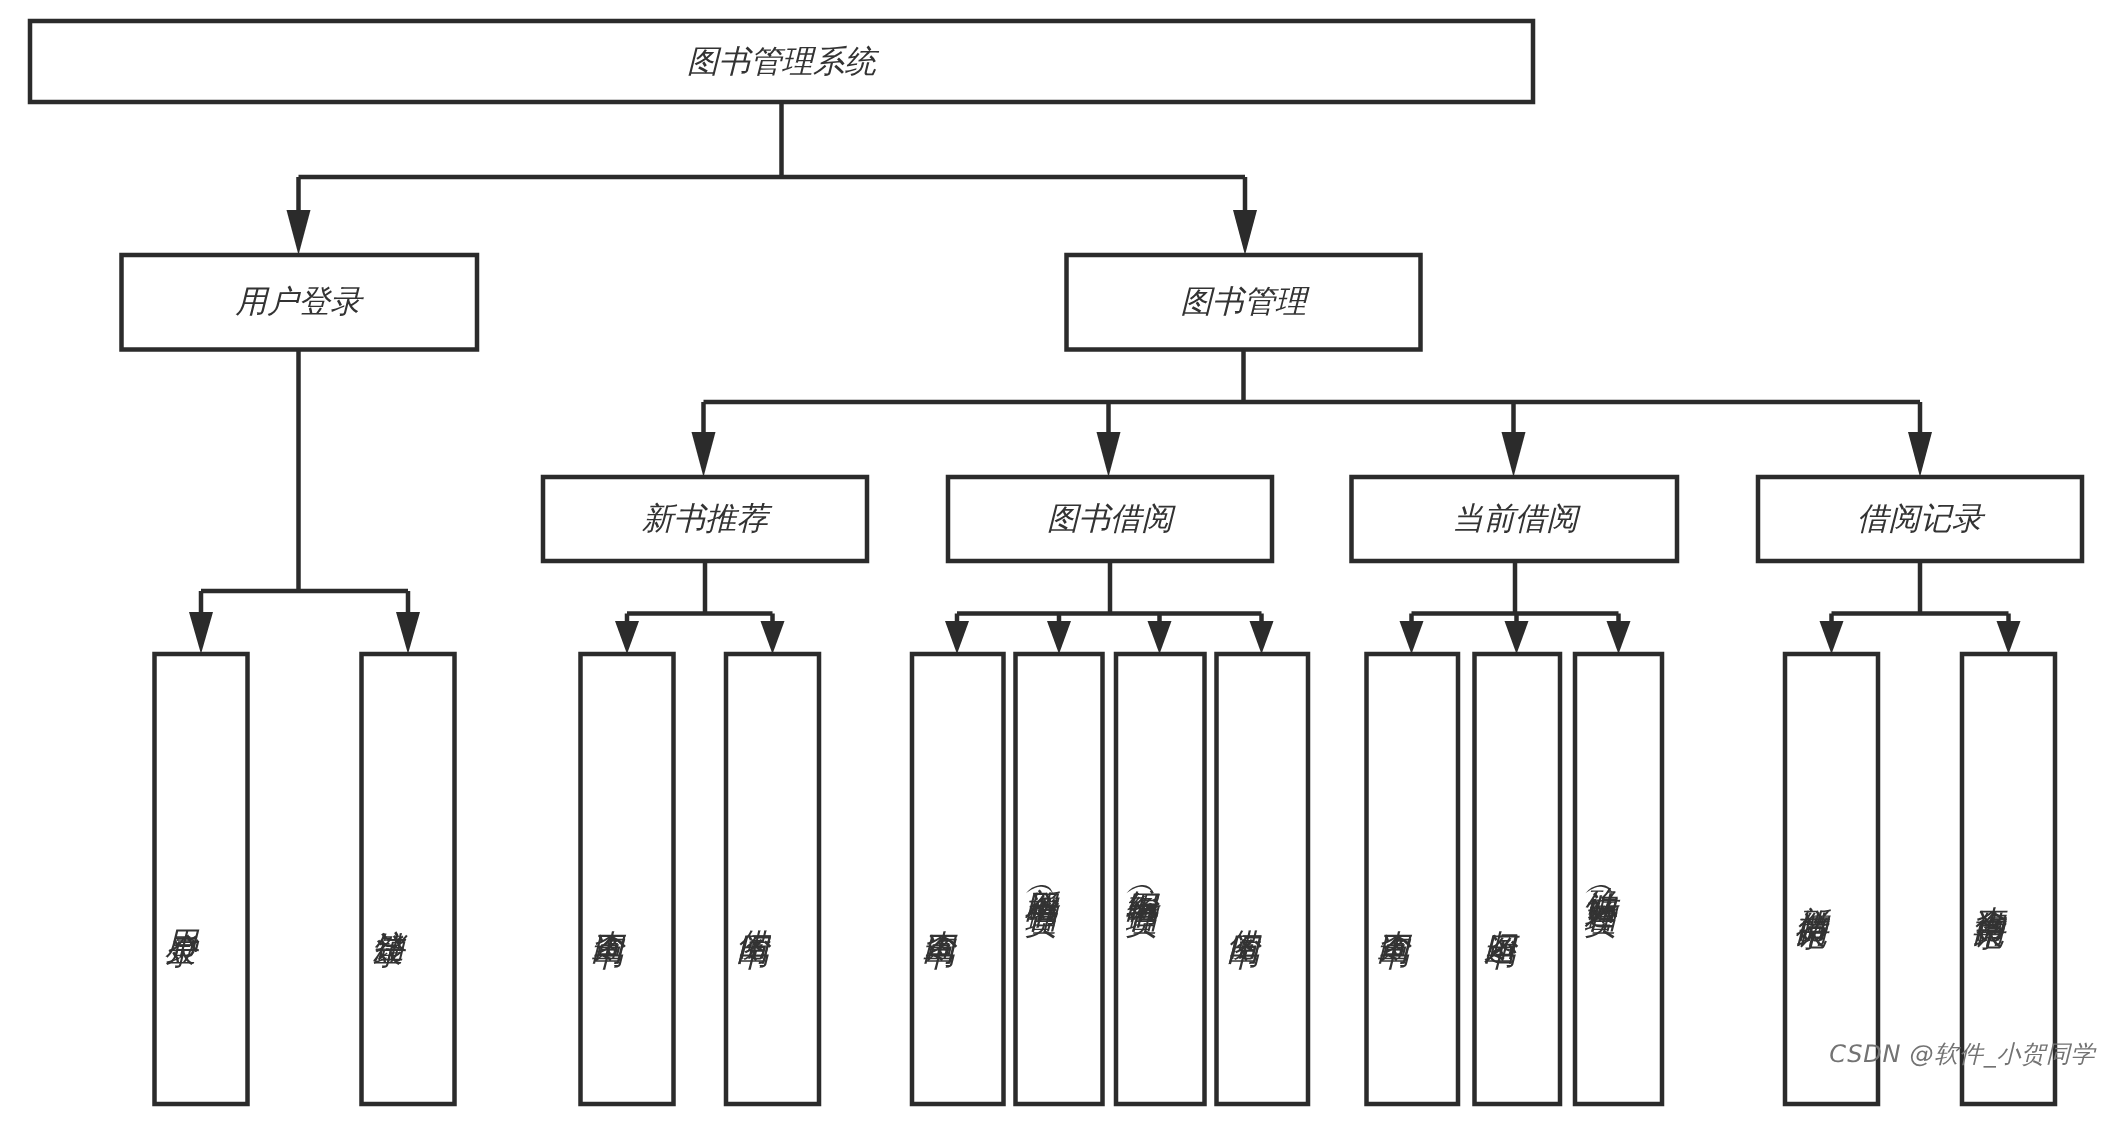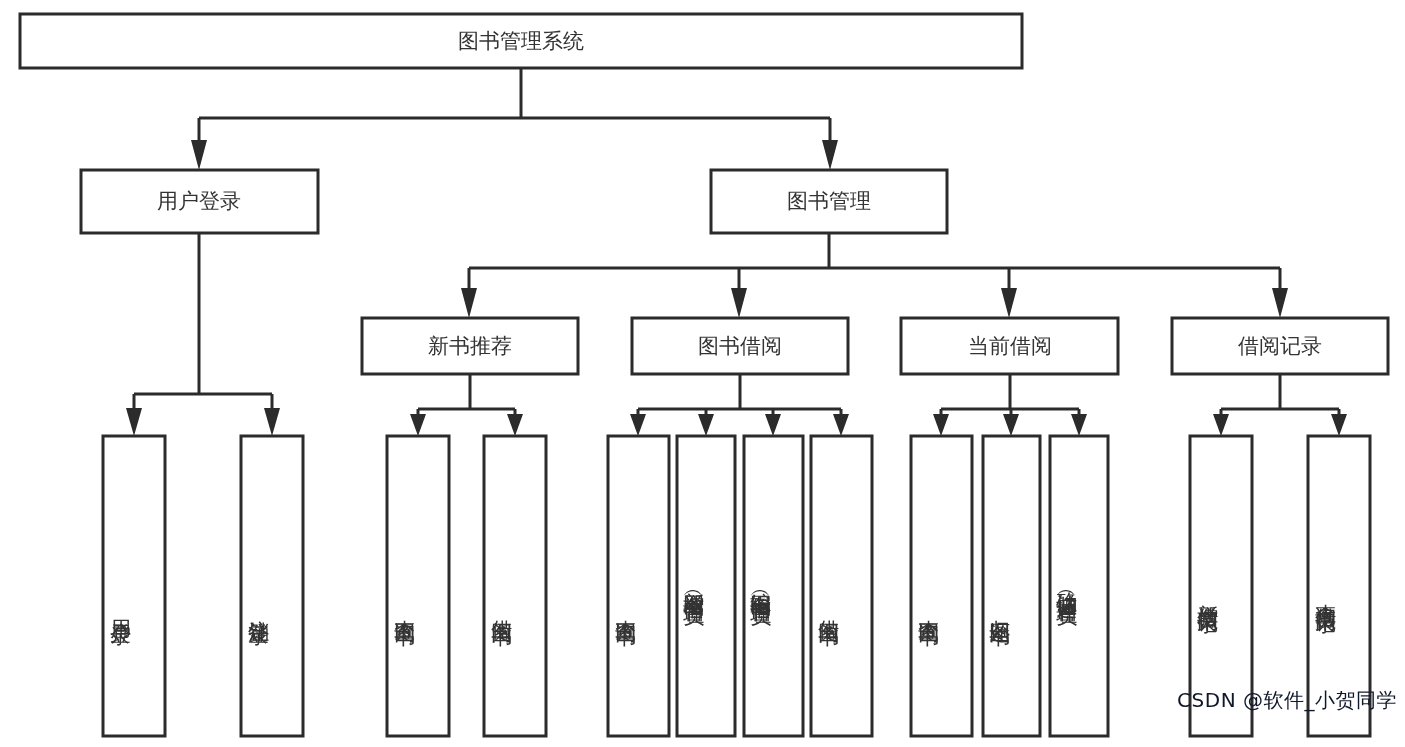--- a/index.html
+++ b/index.html
@@ -11,20 +11,21 @@
     width: 1405px;
     height: 747px;
     font-family: "DejaVu Sans", "Liberation Sans", sans-serif;
     overflow: hidden;
   }
   #diagram-root {
     position: relative;
     width: 1405px;
     height: 718px;
     background: #ffffff;
+    font-style: italic;
   }
   svg.flow {
     position: absolute;
     left: 0;
     top: 0;
     width: 1405px;
     height: 747px;
   }
   .node-box {
     fill: #ffffff;
@@ -59,22 +60,22 @@
     letter-spacing: 2px;
     white-space: nowrap;
     pointer-events: none;
     text-align: center;
   }
   .watermark {
     position: absolute;
     right: 8px;
     bottom: 4px;
     font-family: "DejaVu Sans", "Liberation Sans", sans-serif;
-    font-size: 20px;
-    color: #0f172a;
+    font-size: 16px;
+    color: #737373;
     letter-spacing: 0.5px;
     white-space: nowrap;
   }
 </style>
 </head>
 <body>
 
 <div id="diagram-root">
 
   <svg class="flow" viewBox="0 0 1405 747">

